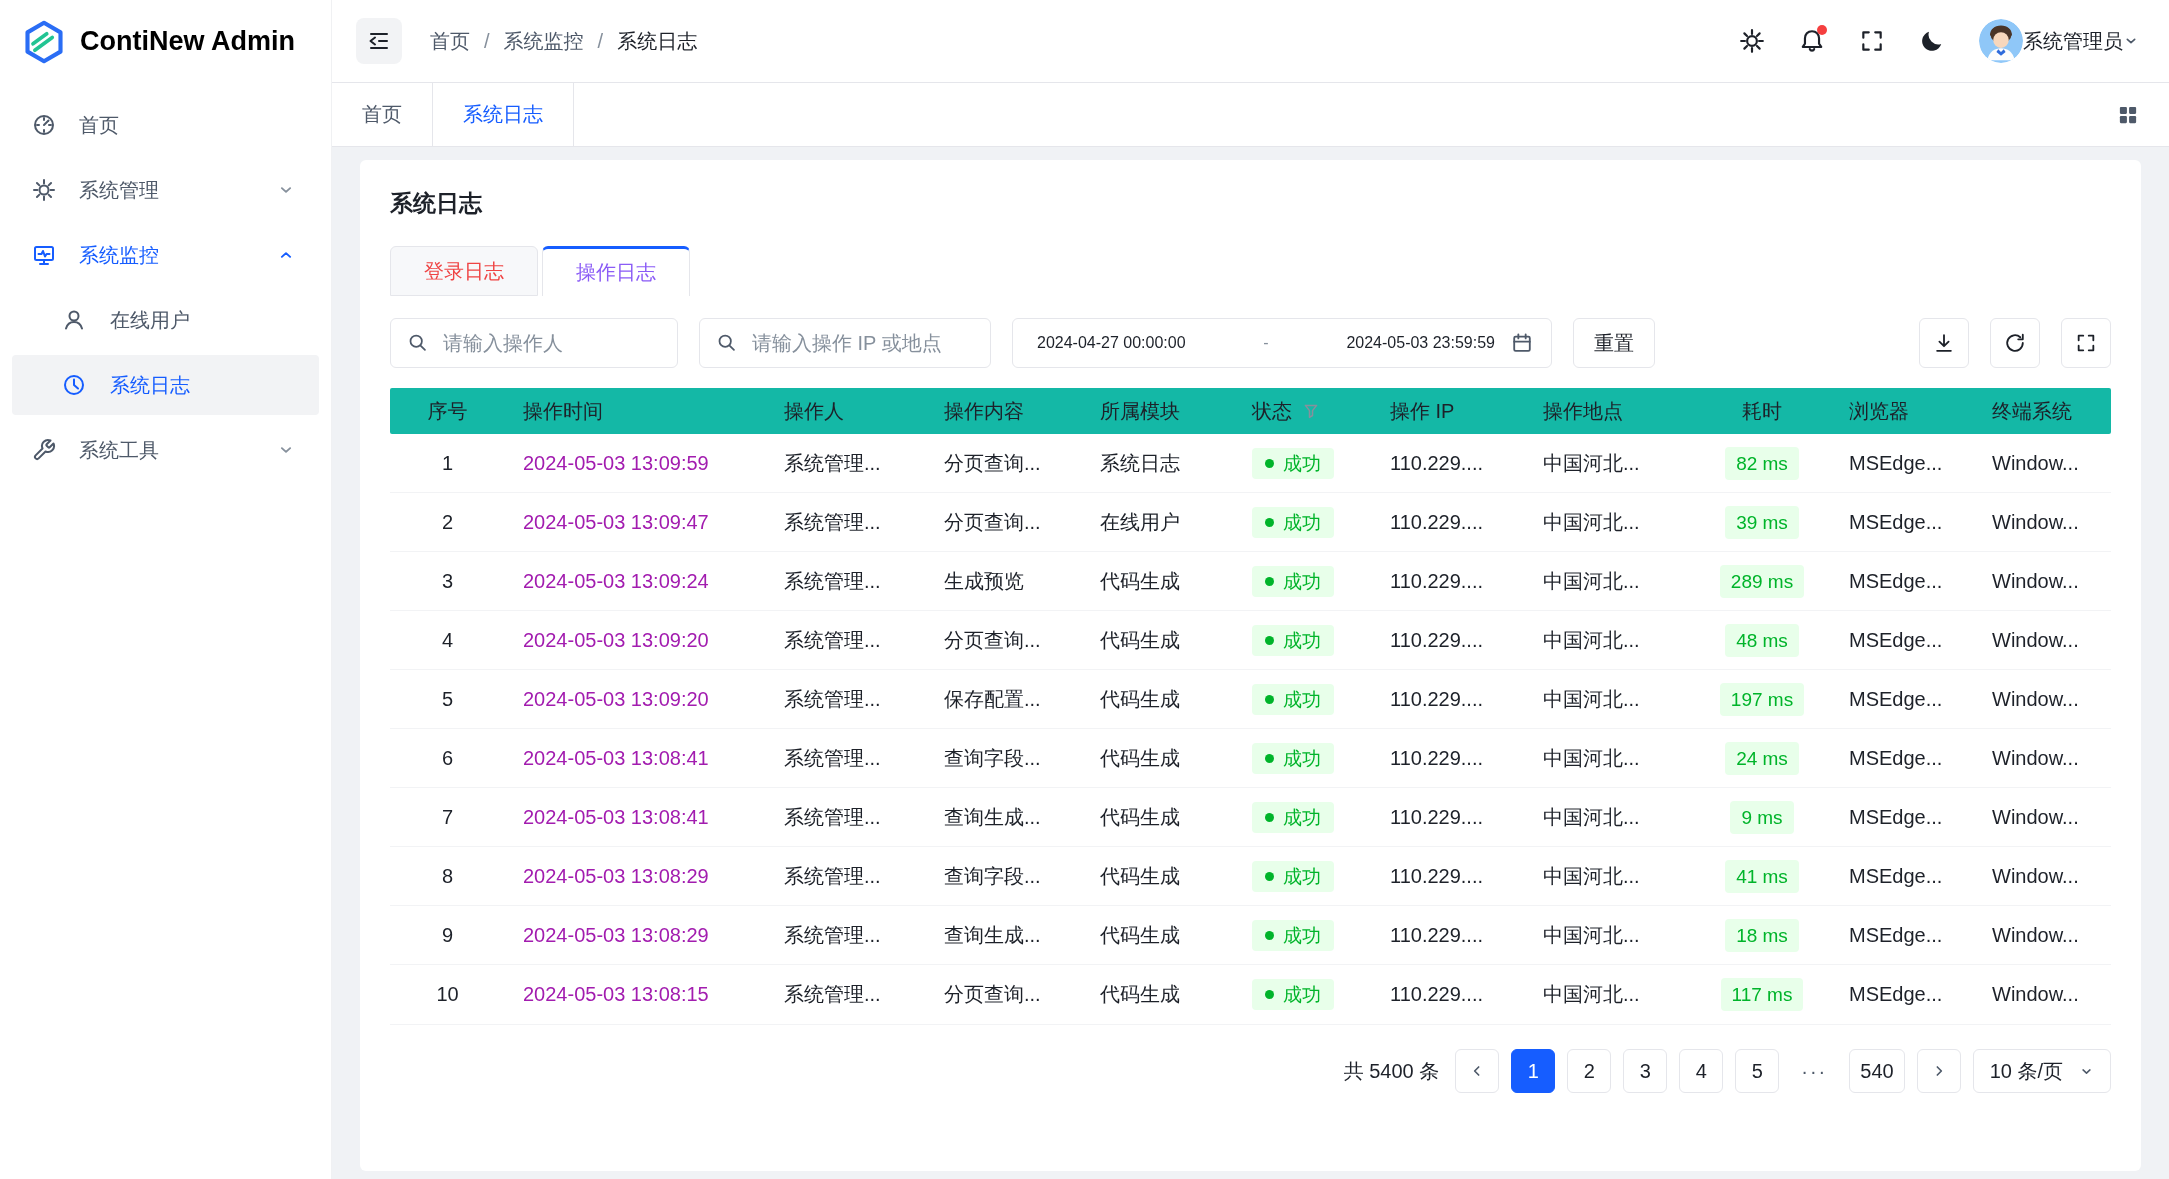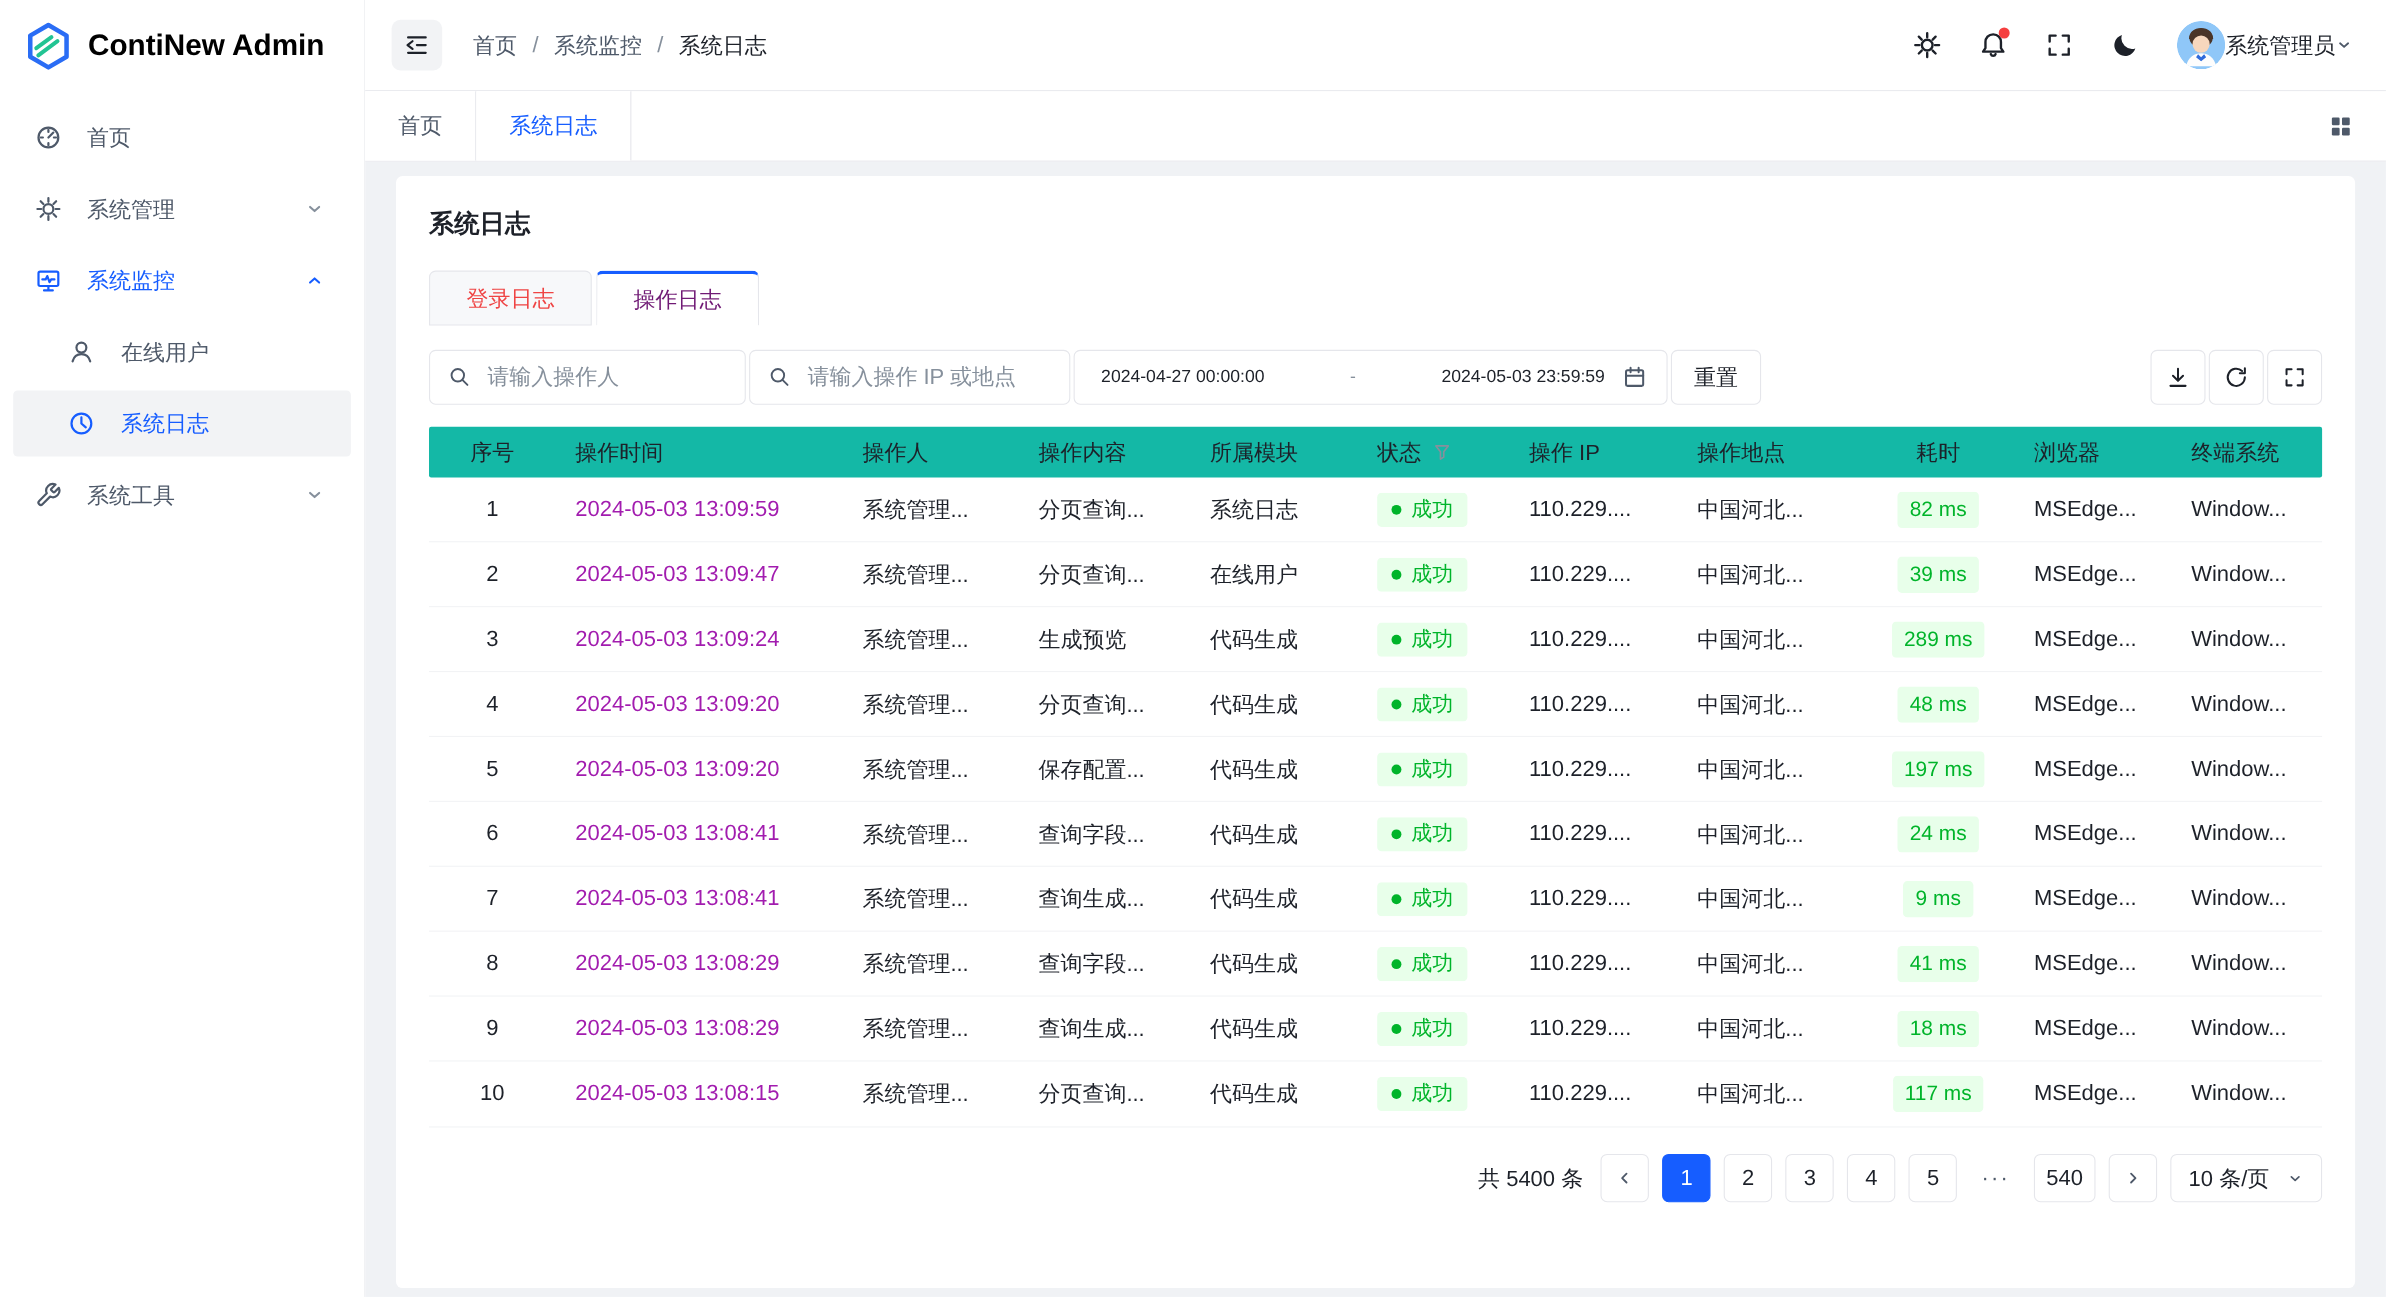--- a/index.html
+++ b/index.html
@@ -85,23 +85,23 @@
   .content { flex: 1; background: #f0f2f5; padding: 13px 28px 8px 28px; overflow: hidden; display: flex; }
   .card { background: #fff; border-radius: 6px; flex: 1; padding: 28px 30px; }
   .card-title { font-size: 23px; font-weight: 600; color: #1d2129; }
 
   .log-tabs { display: flex; gap: 4px; margin-top: 27px; }
   .log-tab {
     height: 50px; padding: 0 33px; display: flex; align-items: center;
     font-size: 20px; border-radius: 6px 6px 0 0; cursor: pointer;
   }
   .log-tab.inactive { background: #f7f8fa; border: 1px solid #e5e6eb; color: #ef4444; }
-  .log-tab.active { background: #fff; border: 1px solid #e5e6eb; border-top: 3px solid #165DFF; border-bottom: none; color: #701a75; }
-
-  .filters { display: flex; align-items: center; gap: 3px; margin-top: 22px; }
+  .log-tab.active { background: #fff; border: 1px solid #e5e6eb; border-top: 3px solid #165DFF; border-bottom: none; color: #8b5cf6; }
+
+  .filters { display: flex; align-items: center; gap: 21px; margin-top: 22px; }
   .search-box { position: relative; height: 50px; }
   .search-box input {
     width: 100%; height: 50px; border: 1px solid #e5e6eb; border-radius: 6px;
     padding: 0 16px 0 52px; font-size: 20px; color: #1d2129; outline: none;
     font-family: "Liberation Sans", "DejaVu Sans", sans-serif;
   }
   .search-box input::placeholder { color: #86909c; }
   .search-box .s-icon { position: absolute; left: 17px; top: 14px; width: 21px; height: 21px; color: #4e5969; }
   .search-box .s-icon svg { width: 21px; height: 21px; }
   .sb-operator { width: 288px; }

